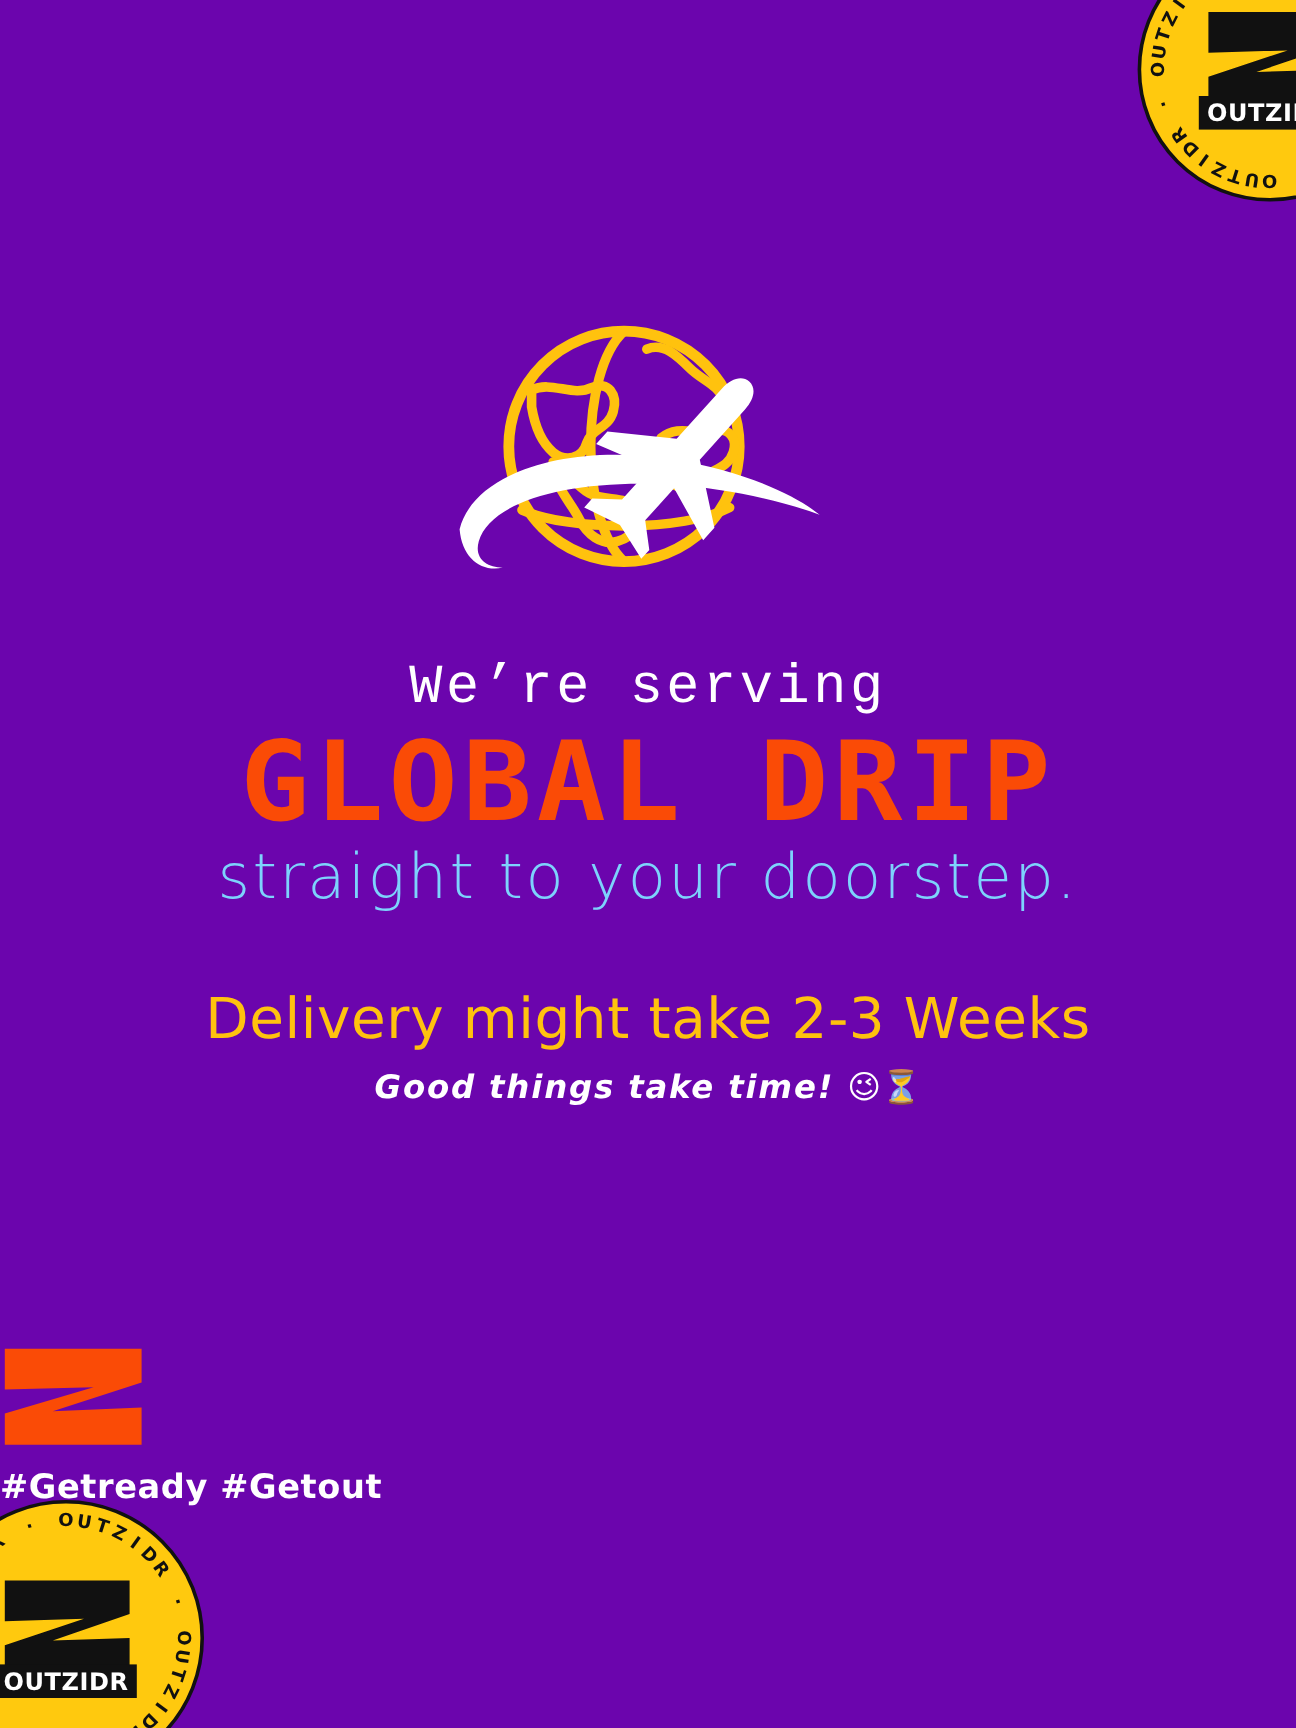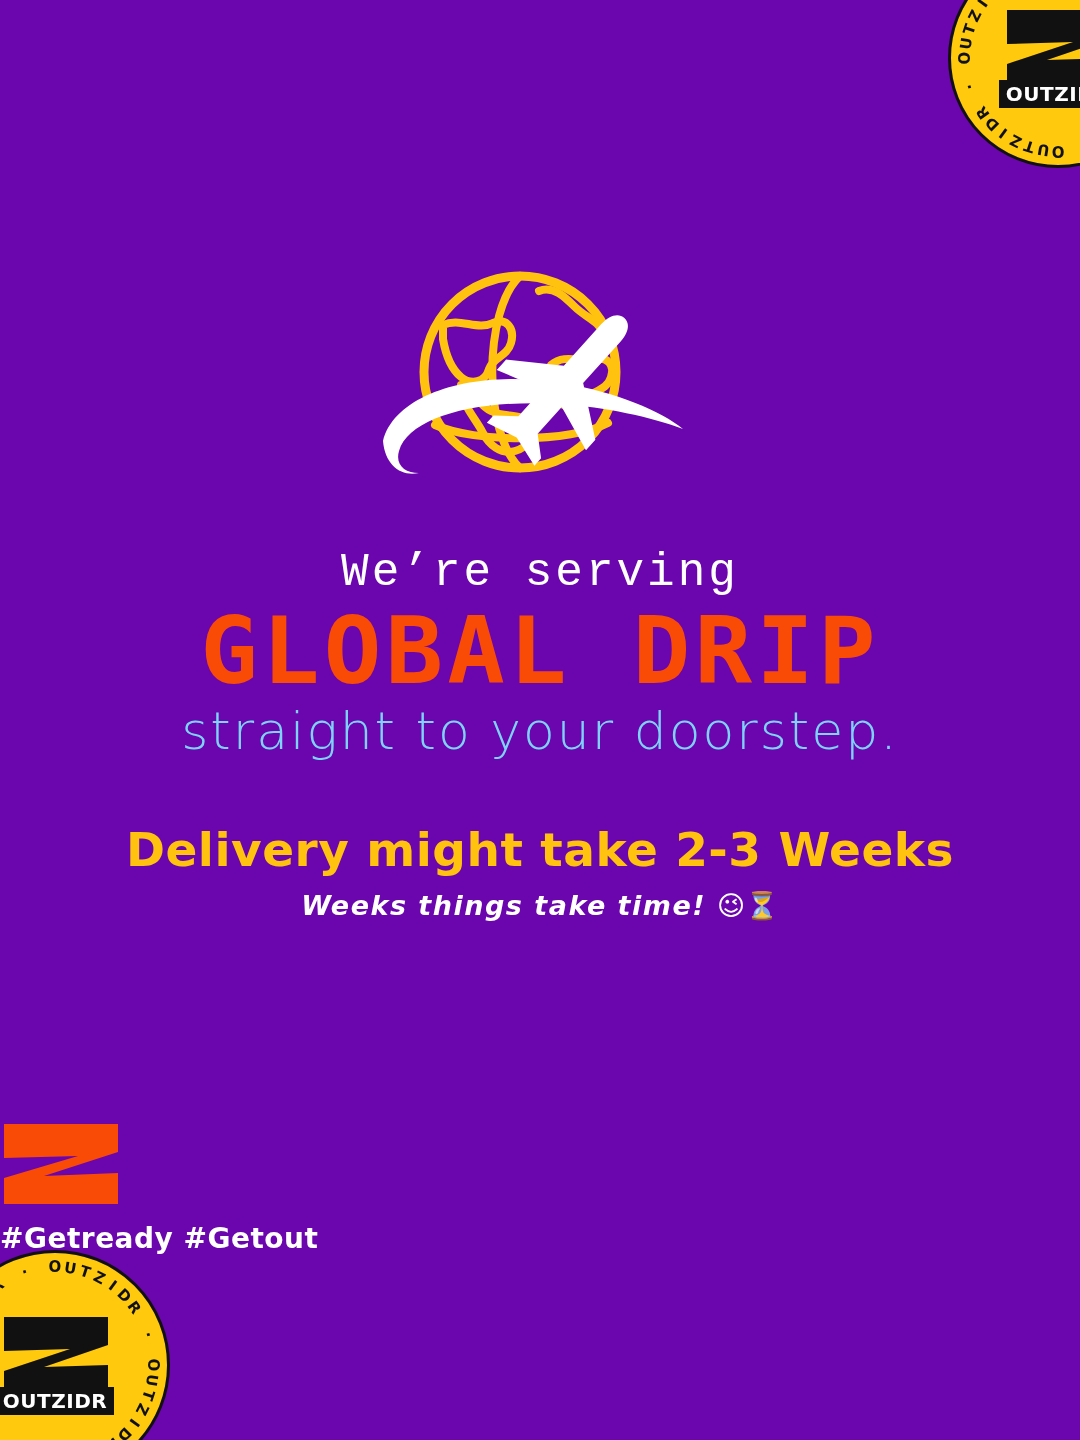--- a/index.html
+++ b/index.html
@@ -52,21 +52,21 @@
   }
   .line-doorstep {
     color:#7dd3fc; font-size:52px; font-weight:300;
     letter-spacing:2px; line-height:1.2;
     font-family:"DejaVu Sans", sans-serif;
   }
 
   
   .delivery-block { position:absolute; left:0; right:0; top:822px; text-align:center; }
   .delivery-main {
-    color:#FFC20E; font-weight:bold; font-size:47px;
+    color:#FFC20E; font-weight:normal; font-size:47px;
     letter-spacing:0.5px; line-height:1.2;
     font-family:"DejaVu Sans", sans-serif;
   }
   .delivery-sub {
     color:#fff; font-weight:bold; font-style:italic;
     font-size:27px; letter-spacing:1.5px; margin-top:12px;
     font-family:"DejaVu Sans", sans-serif;
   }
   .emoji { font-style:normal; letter-spacing:0; }
 
@@ -166,21 +166,21 @@
 
 <div class="headline-block">
   <div class="line-serving">We’re serving</div>
   <div class="line-global">GLOBAL DRIP</div>
   <div class="line-doorstep">straight to your doorstep.</div>
 </div>
 
 <div class="delivery-block">
   <div class="delivery-main">Delivery might take 2-3 Weeks</div>
   <div class="delivery-sub">
-    <span>Weeks things take time!</span>
+    <span>Good things take time!</span>
     <span class="emoji">😉</span><span class="emoji">⏳</span>
   </div>
 </div>
 
 <div class="footer-block">
   <svg class="footer-z" width="122" height="88" viewBox="0 0 122 88">
     <polygon points="4,4 118,4 118,32 44,56 118,53 118,84 4,84 4,58 78,36 4,38" fill="#FA4B06"></polygon>
   </svg>
   <div class="footer-tag">#Getready #Getout</div>
 </div>

